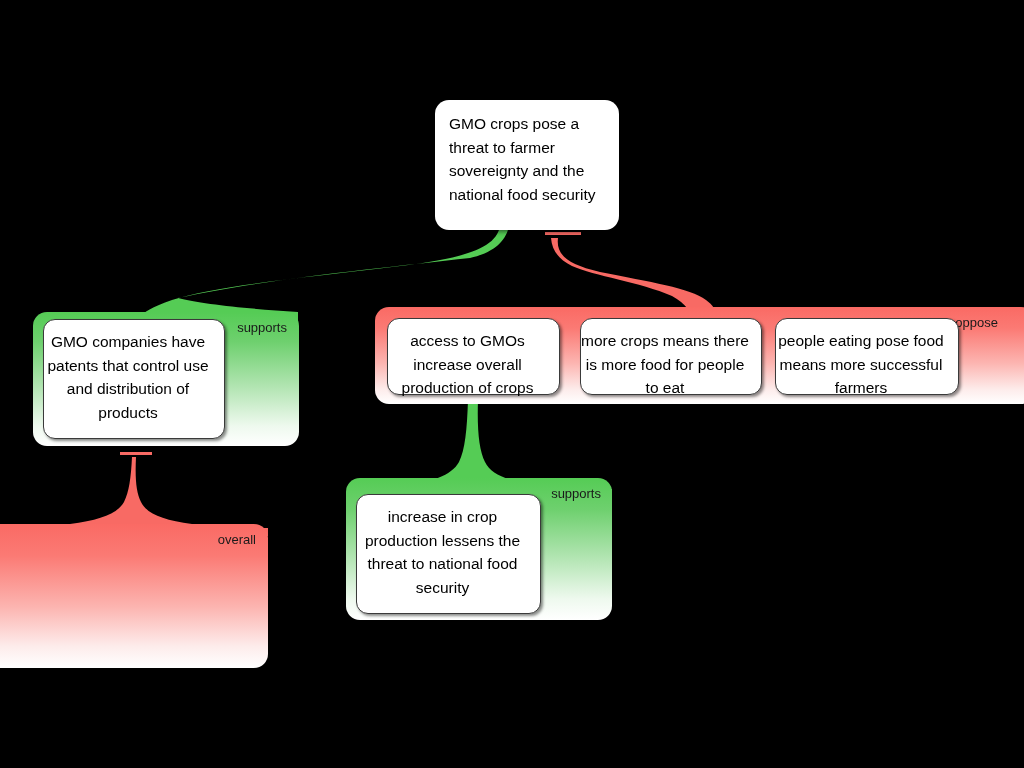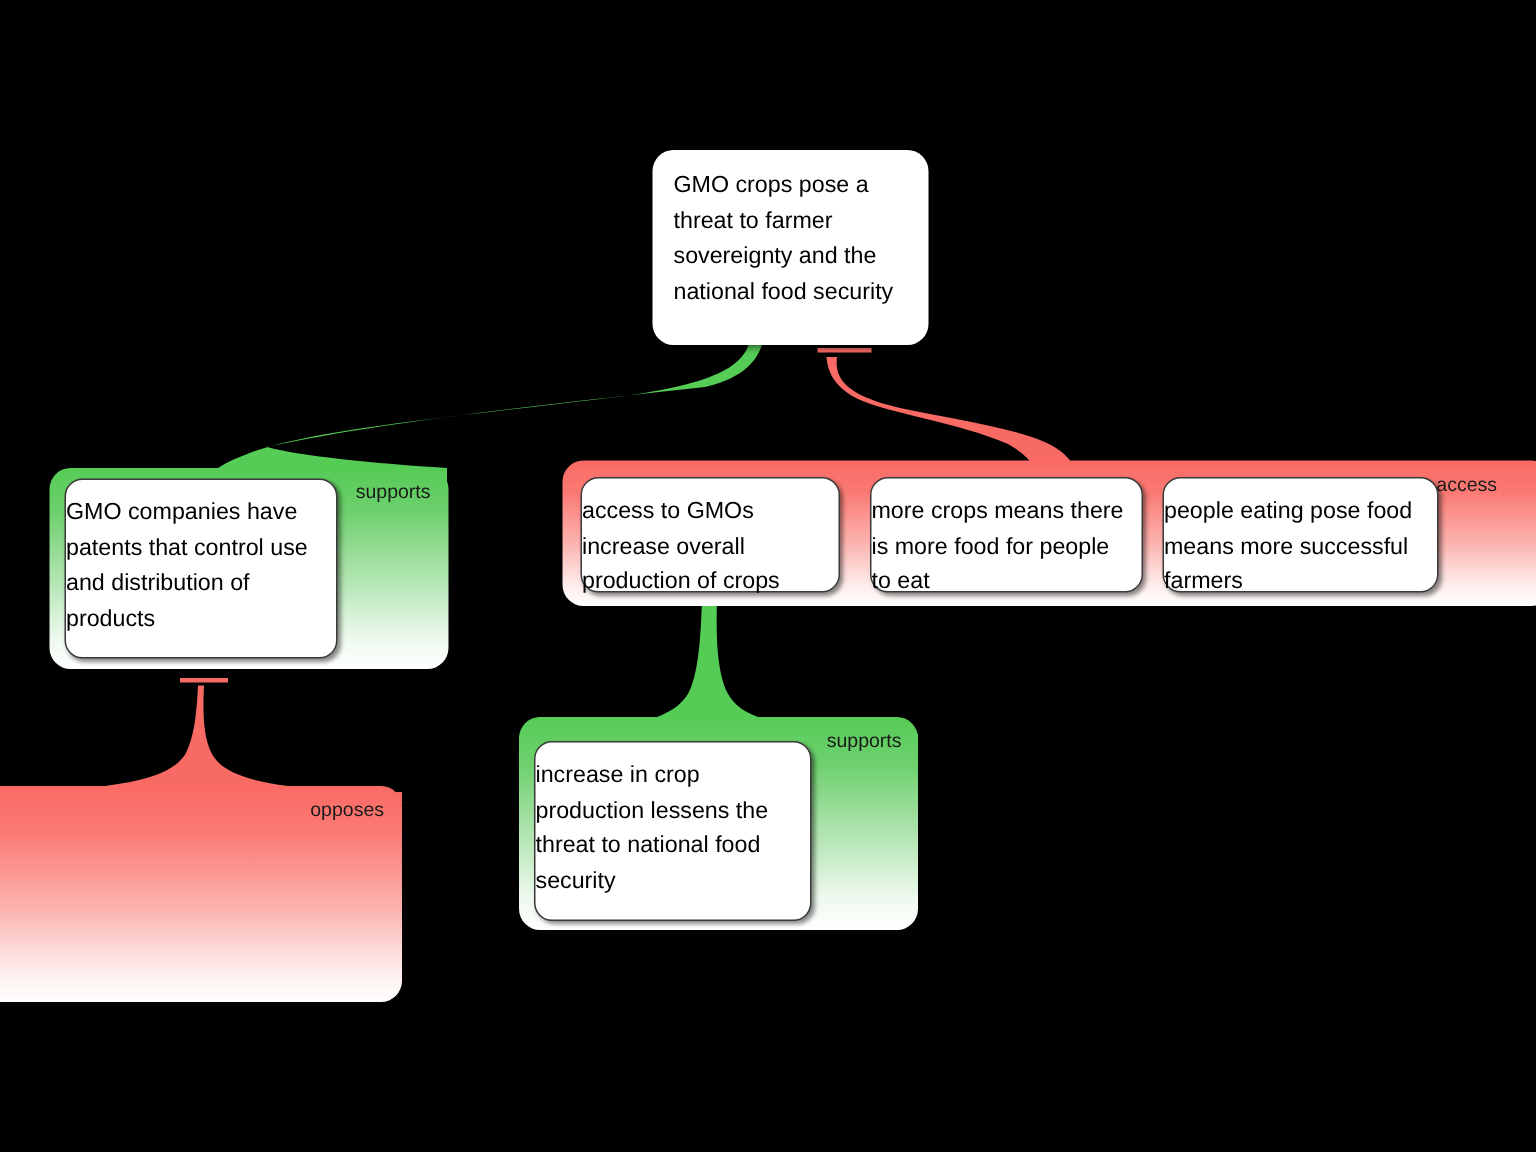--- a/index.html
+++ b/index.html
@@ -11,20 +11,21 @@
   }
   #stage { position: relative; width: 964px; height: 768px; background: #000; border-radius: 29px; }
 
   
   #connectors { position: absolute; left: 0; top: 0; width: 1024px; height: 768px; }
 
   
   .group {
     position: absolute;
     border-radius: 14px;
+    text-align: center;
   }
   .group.green {
     background: linear-gradient(to bottom, #55cc55 0%, #6ed06e 22%, #b6e6b6 58%, #eef9ee 85%, #ffffff 100%);
   }
   .group.red {
     background: linear-gradient(to bottom, #fa6a64 0%, #fb7a74 22%, #fcb5b1 58%, #fdeceb 85%, #ffffff 100%);
   }
   .group-label {
     position: absolute;
     top: 8px;
@@ -126,34 +127,34 @@
   </div>
 
   <div class="group green" style="left:33px; top:312px; width:266px; height:134px;">
     <span class="group-label" style="right:12px;">supports</span>
     <div class="card" style="left:10px; top:7px; width:182px; height:120px;">
       <p>GMO companies have patents that control use and distribution of products</p>
     </div>
   </div>
 
   <div class="group red" style="left:375px; top:307px; width:660px; height:97px;">
-    <span class="group-label" style="right:37px;">access</span>
+    <span class="group-label" style="right:37px;">oppose</span>
     <div class="card" style="left:12px; top:11px; width:173px; height:77px;">
       <p>access to GMOs increase overall production of crops</p>
     </div>
     <div class="card" style="left:205px; top:11px; width:182px; height:77px;">
       <p>more crops means there is more food for people to eat</p>
     </div>
     <div class="card" style="left:400px; top:11px; width:184px; height:77px;">
       <p>people eating pose food means more successful farmers</p>
     </div>
   </div>
 
   <div class="group red" style="left:-14px; top:524px; width:282px; height:144px;">
-    <span class="group-label" style="right:12px;">opposes</span>
+    <span class="group-label" style="right:12px;">overall</span>
   </div>
 
   <div class="group green" style="left:346px; top:478px; width:266px; height:142px;">
     <span class="group-label" style="right:11px;">supports</span>
     <div class="card" style="left:10px; top:16px; width:185px; height:120px;">
       <p>increase in crop production lessens the threat to national food security</p>
     </div>
   </div>
 
 </div>

